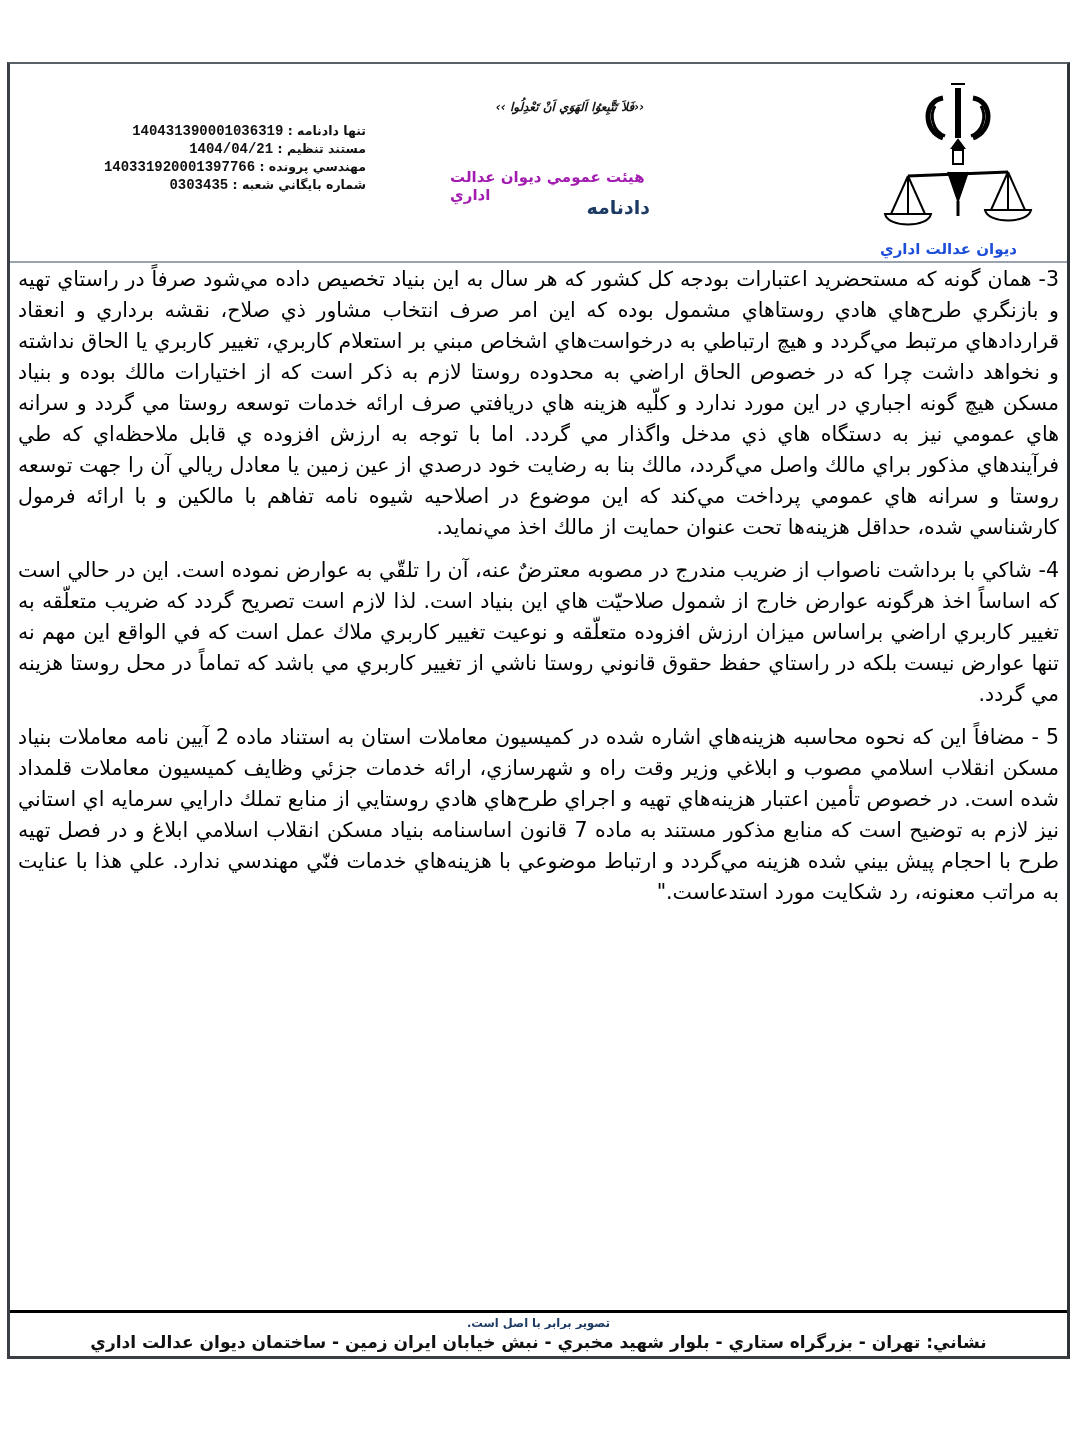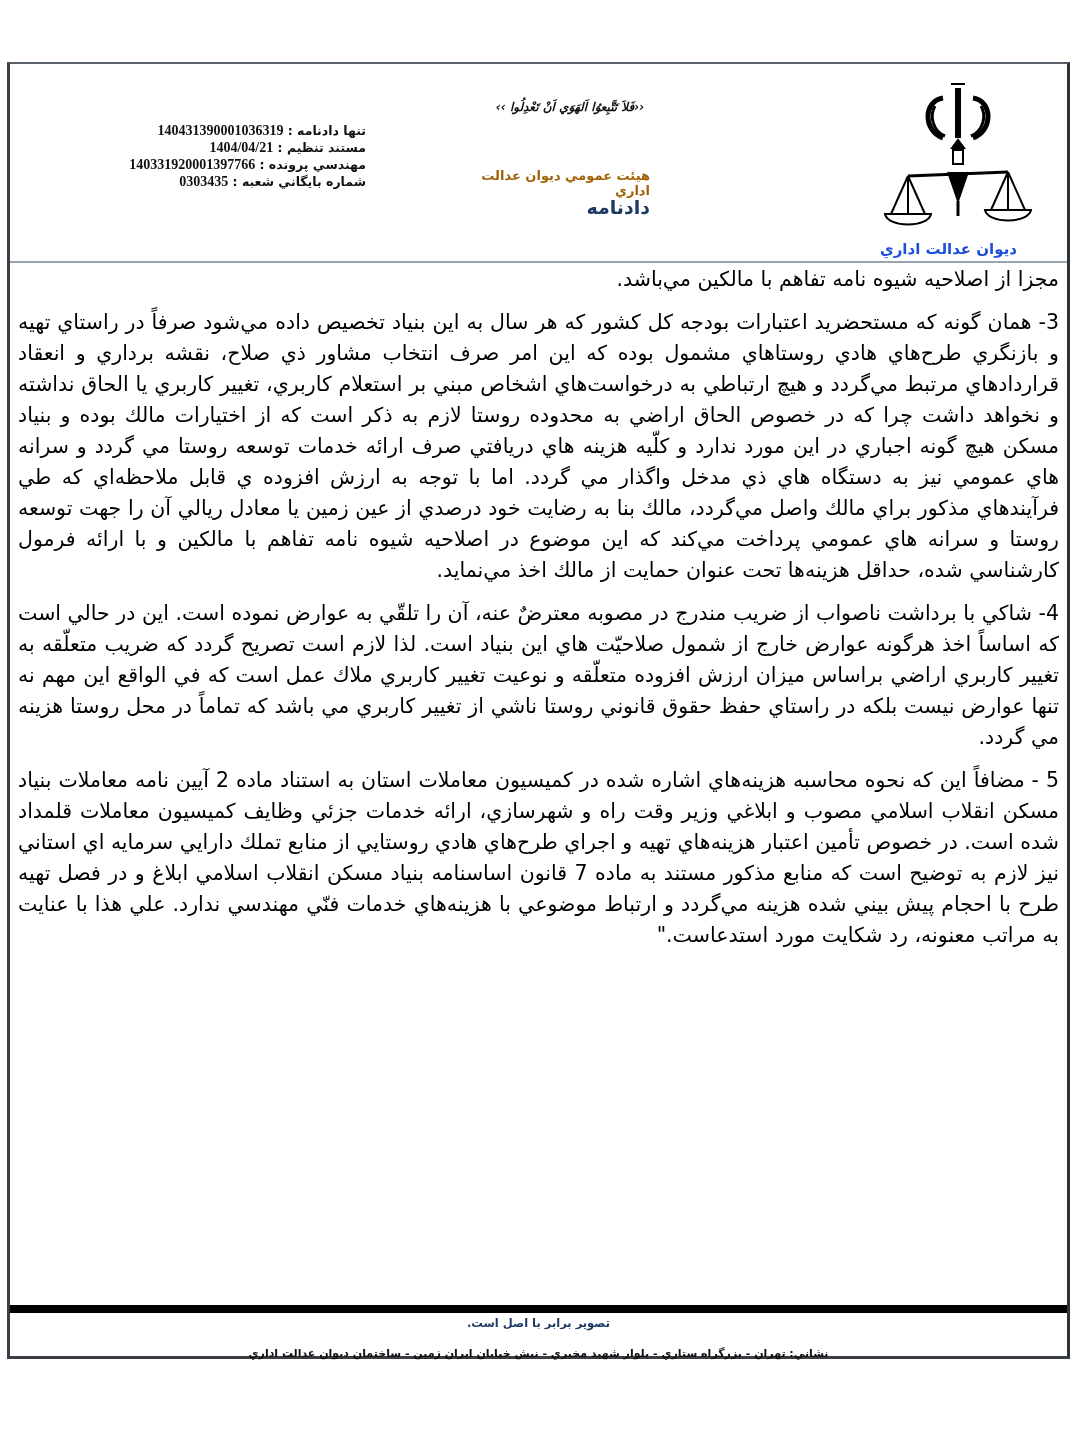--- a/index.html
+++ b/index.html
@@ -8,30 +8,30 @@
     position: absolute; left: 7px; top: 62px; width: 1063px; height: 1297px;
     border-top: 2px solid #5a6068; border-left: 3px solid #3a3f45;
     border-right: 3px solid #2e3338; border-bottom: 3px solid #3a3f45;
     box-sizing: border-box; background: #fff;
   }
   .header { position: absolute; left: 0; top: 0; width: 100%; height: 197px; border-bottom: 2px solid #9aa4ae; }
   .emblem { position: absolute; right: 10px; top: 6px; width: 200px; height: 190px; }
   .emblem svg { position: absolute; left: 16px; top: 6px; }
   .emblem-caption { position: absolute; right: 40px; top: 170px; font-size: 15px; font-weight: bold; color: #1d4ed8; direction: rtl; }
   .verse { position: absolute; left: 470px; top: 36px; width: 180px; text-align: center; font-size: 12px; font-weight: bold; direction: rtl; color: #111; font-style: italic; }
-  .board { position: absolute; left: 440px; top: 104px; width: 200px; text-align: right; font-size: 13px; font-weight: bold; direction: rtl; color: #a16207; }
+  .board { position: absolute; left: 440px; top: 104px; width: 200px; text-align: left; font-size: 15px; font-weight: bold; direction: rtl; color: #a21caf; }
   .doc-title { position: absolute; left: 470px; top: 132px; width: 170px; font-size: 19px; font-weight: bold; direction: rtl; color: #1d3a63; }
   .meta { position: absolute; left: 86px; top: 58px; width: 270px; direction: rtl; font-size: 12.5px; font-weight: bold; line-height: 17px; color: #111; }
   .meta-row { display: block; text-align: right; white-space: nowrap; }
-  .meta-row .val { font-size: 14px; font-family: Liberation Serif, serif; }
+  .meta-row .val { font-size: 14px; font-family: Liberation Mono, monospace; }
   .body-text { position: absolute; left: 8px; right: 8px; top: 200px; direction: rtl; text-align: justify; font-family: "DejaVu Sans", sans-serif; font-size: 20.5px; line-height: 31px; color: #000; }
   .body-text p { margin: 0 0 12px 0; text-align-last: right; }
-  .footer { position: absolute; left: 0; bottom: 0; width: 100%; height: 43px; border-top: 8px solid #000000; direction: rtl; text-align: center; }
+  .footer { position: absolute; left: 0; bottom: 0; width: 100%; height: 43px; border-top: 3px solid #000000; direction: rtl; text-align: center; }
   .footer .copy { font-size: 11.5px; font-weight: bold; color: #1d3a63; margin-top: 3px; }
-  .footer .addr { font-size: 11px; font-weight: bold; color: #111; margin-top: 17px; }
+  .footer .addr { font-size: 17px; font-weight: bold; color: #111; margin-top: 2px; }
 </style>
 </head>
 <body>
 
 <div class="frame">
   <div class="header">
     <div class="emblem">
       <svg width="170" height="160" viewBox="0 0 170 160">
         <g fill="none" stroke="#000" stroke-width="2">
           <path d="M70 22 C50 25 50 55 70 62 M100 22 C120 25 120 55 100 62" stroke-width="5"></path>
@@ -60,21 +60,20 @@
     <div class="doc-title">دادنامه</div>
     <div class="meta">
       <span class="meta-row"><span>تنها دادنامه :</span> <span class="val">140431390001036319</span></span>
       <span class="meta-row"><span>مستند تنظيم :</span> <span class="val">1404/04/21</span></span>
       <span class="meta-row"><span>مهندسي پرونده :</span> <span class="val">140331920001397766</span></span>
       <span class="meta-row"><span>شماره بايگاني شعبه :</span> <span class="val">0303435</span></span>
     </div>
   </div>
 
   <div class="body-text">
-    <p>مجزا از اصلاحيه شيوه نامه تفاهم با مالكين مي‌باشد.</p>
     <p>3- همان گونه كه مستحضريد اعتبارات بودجه كل كشور كه هر سال به اين بنياد تخصيص داده مي‌شود صرفاً در راستاي تهيه و بازنگري طرح‌هاي هادي روستاهاي مشمول بوده كه اين امر صرف انتخاب مشاور ذي صلاح، نقشه برداري و انعقاد قراردادهاي مرتبط مي‌گردد و هيچ ارتباطي به درخواست‌هاي اشخاص مبني بر استعلام كاربري، تغيير كاربري يا الحاق نداشته و نخواهد داشت چرا كه در خصوص الحاق اراضي به محدوده روستا لازم به ذكر است كه از اختيارات مالك بوده و بنياد مسكن هيچ گونه اجباري در اين مورد ندارد و كلّيه هزينه هاي دريافتي صرف ارائه خدمات توسعه روستا مي گردد و سرانه هاي عمومي نيز به دستگاه هاي ذي مدخل واگذار مي گردد. اما با توجه به ارزش افزوده ي قابل ملاحظه‌اي كه طي فرآيندهاي مذكور براي مالك واصل مي‌گردد، مالك بنا به رضايت خود درصدي از عين زمين يا معادل ريالي آن را جهت توسعه روستا و سرانه هاي عمومي پرداخت مي‌كند كه اين موضوع در اصلاحيه شيوه نامه تفاهم با مالكين و با ارائه فرمول كارشناسي شده، حداقل هزينه‌ها تحت عنوان حمايت از مالك اخذ مي‌نمايد.</p>
     <p>4- شاكي با برداشت ناصواب از ضريب مندرج در مصوبه معترضٌ عنه، آن را تلقّي به عوارض نموده است. اين در حالي است كه اساساً اخذ هرگونه عوارض خارج از شمول صلاحيّت هاي اين بنياد است. لذا لازم است تصريح گردد كه ضريب متعلّقه به تغيير كاربري اراضي براساس ميزان ارزش افزوده متعلّقه و نوعيت تغيير كاربري ملاك عمل است كه في الواقع اين مهم نه تنها عوارض نيست بلكه در راستاي حفظ حقوق قانوني روستا ناشي از تغيير كاربري مي باشد كه تماماً در محل روستا هزينه مي گردد.</p>
     <p>5 - مضافاً اين كه نحوه محاسبه هزينه‌هاي اشاره شده در كميسيون معاملات استان به استناد ماده 2 آيين نامه معاملات بنياد مسكن انقلاب اسلامي مصوب و ابلاغي وزير وقت راه و شهرسازي، ارائه خدمات جزئي وظايف كميسيون معاملات قلمداد شده است. در خصوص تأمين اعتبار هزينه‌هاي تهيه و اجراي طرح‌هاي هادي روستايي از منابع تملك دارايي سرمايه اي استاني نيز لازم به توضيح است كه منابع مذكور مستند به ماده 7 قانون اساسنامه بنياد مسكن انقلاب اسلامي ابلاغ و در فصل تهيه طرح با احجام پيش بيني شده هزينه مي‌گردد و ارتباط موضوعي با هزينه‌هاي خدمات فنّي مهندسي ندارد. علي هذا با عنايت به مراتب معنونه، رد شكايت مورد استدعاست."</p>
   </div>
 
   <div class="footer">
     <div class="copy">تصوير برابر با اصل است.</div>
     <div class="addr">نشاني:  تهران - بزرگراه ستاري - بلوار شهيد مخبري - نبش خيابان ايران زمين - ساختمان ديوان عدالت اداري</div>
   </div>
 </div>

